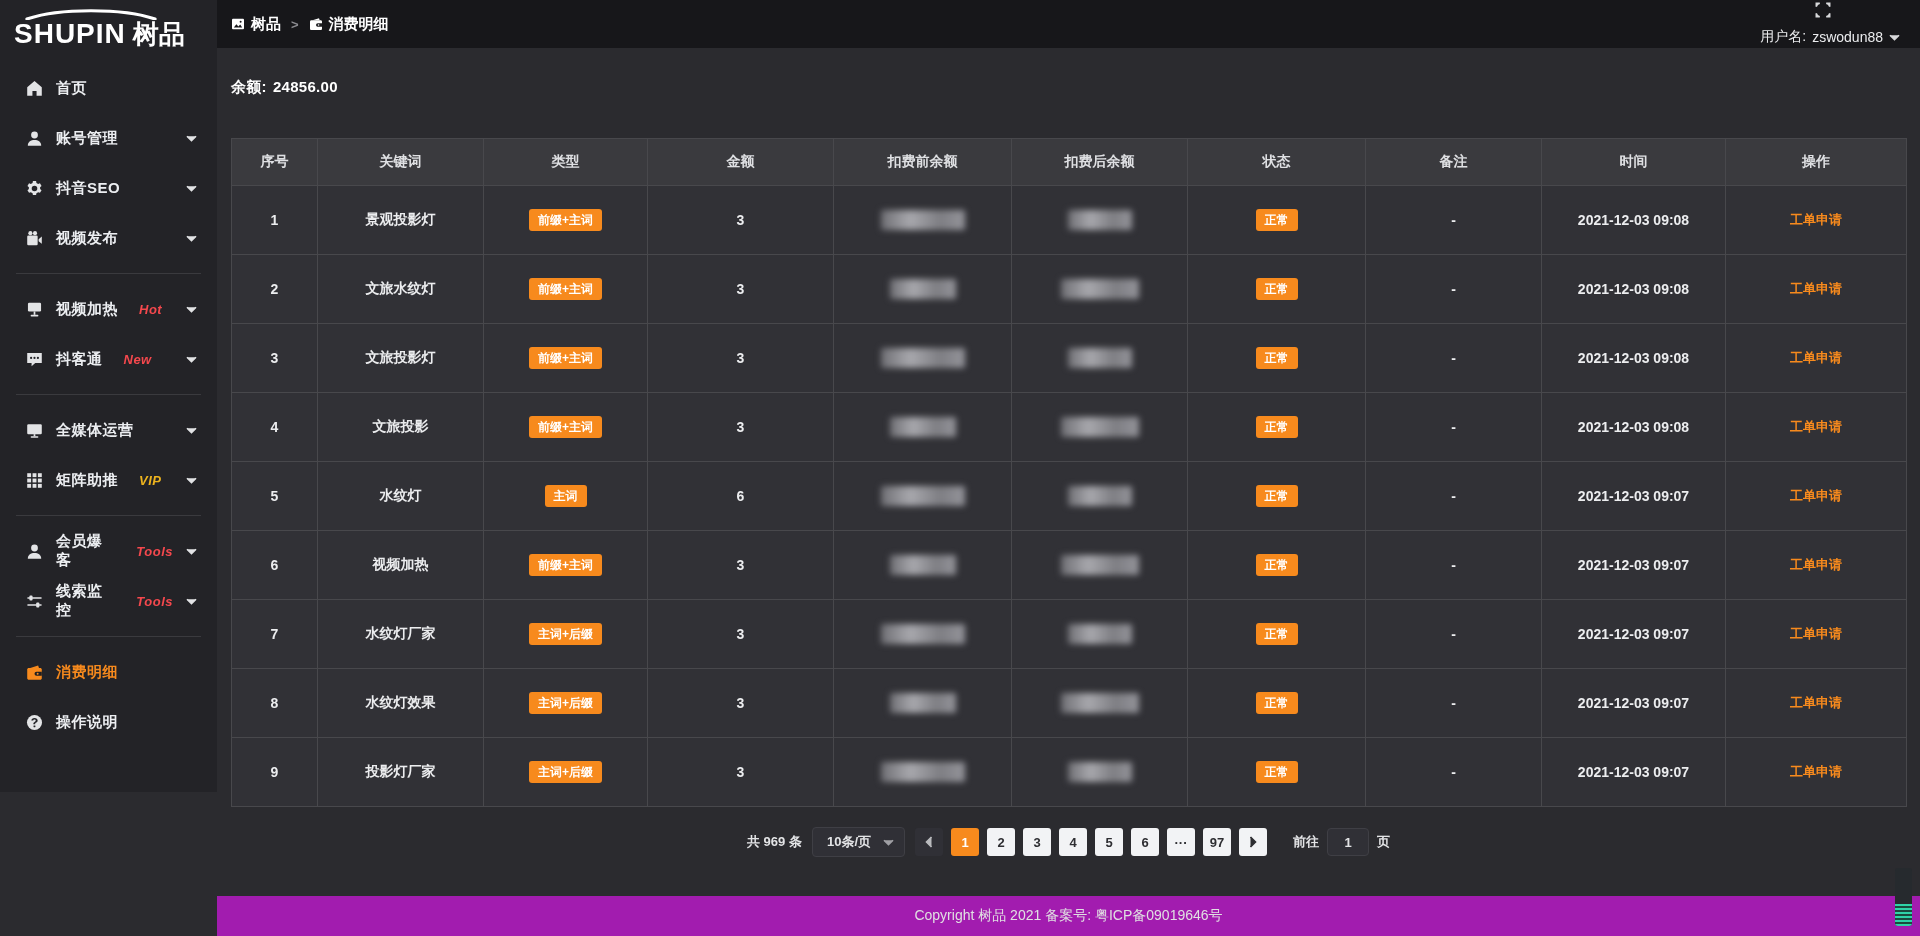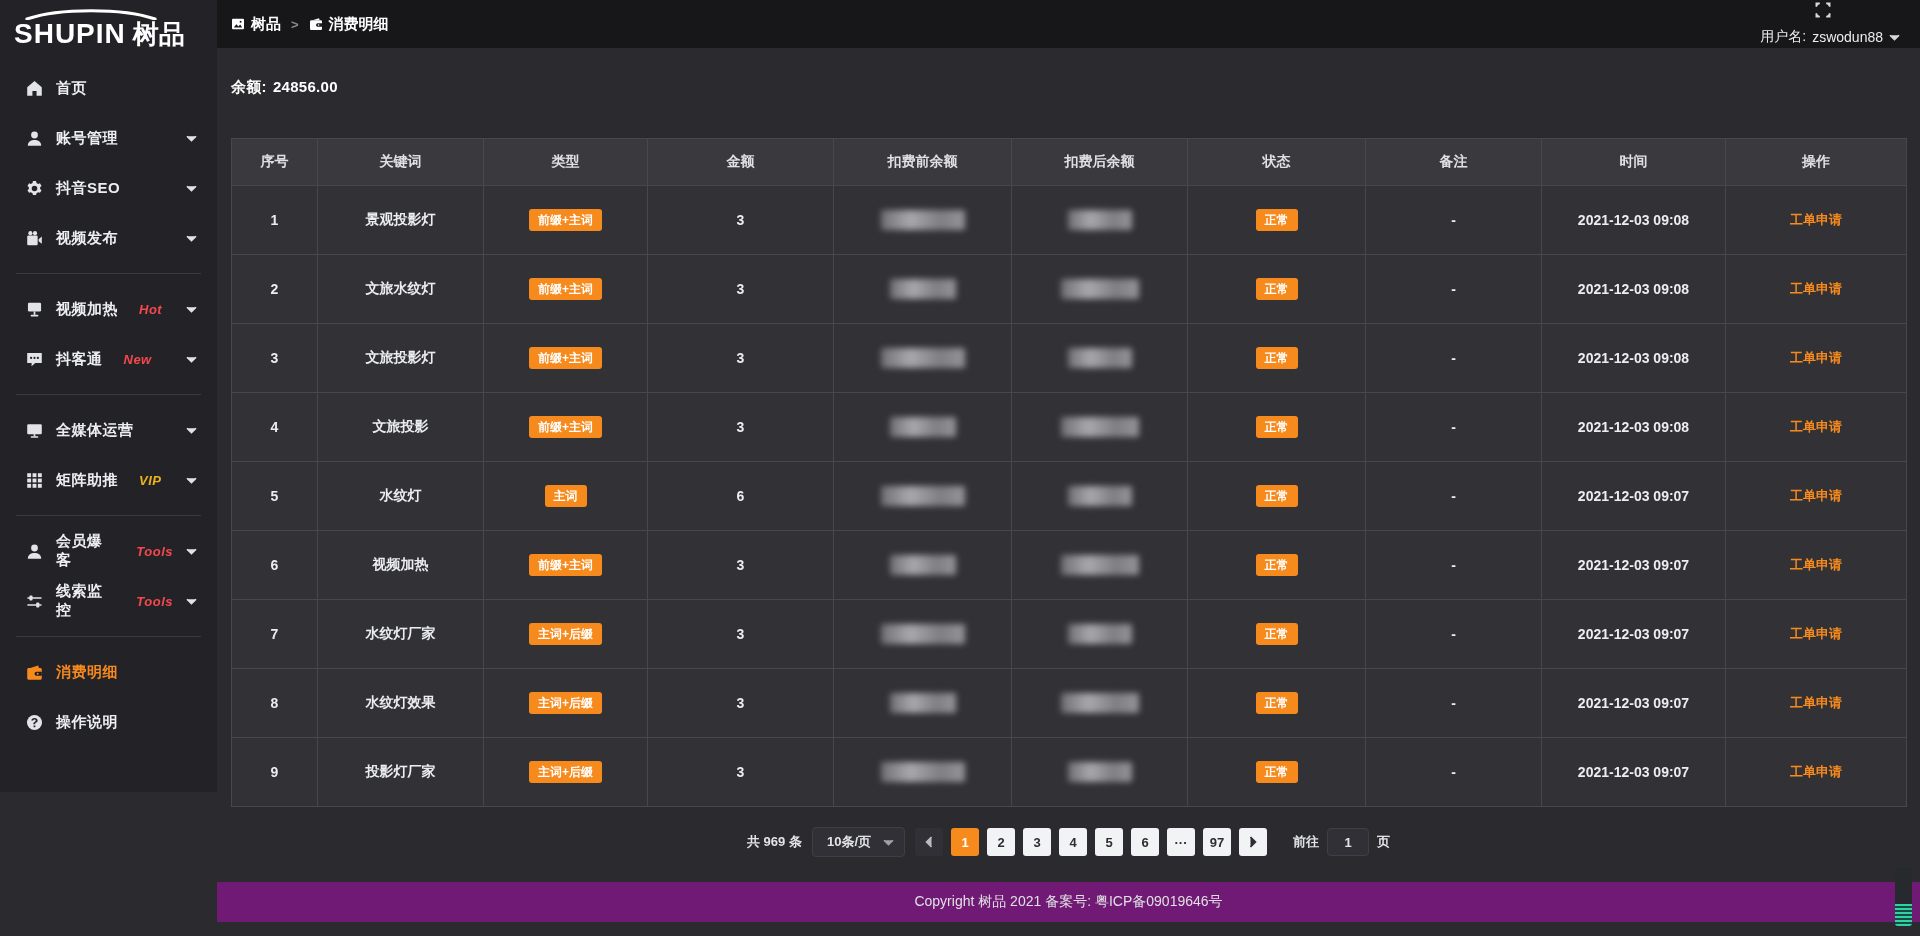--- a/index.html
+++ b/index.html
@@ -71,21 +71,21 @@
     display:inline-flex;align-items:center;justify-content:center;font-weight:bold;font-size:13px;
     cursor:pointer;padding:0 4px;font-family:inherit;}
   .pg-btn.prev{background:#303036;color:#babbbe;}
   .pg-btn.active{background:#f78a1d;color:#fff;}
   .pg-btn .icon{width:8px;height:12px;color:inherit;}
   .goto{display:flex;align-items:center;gap:8px;margin-left:16px;}
   .goto-input{width:42px;height:28px;background:#303036;border:1px solid #3f3f45;border-radius:4px;
     color:#e3e4e6;text-align:center;font-size:13px;font-weight:bold;font-family:inherit;box-sizing:border-box;}
 
   
-  .footer{position:absolute;left:217px;right:0;bottom:14px;height:40px;background:#701a75;
+  .footer{position:absolute;left:217px;right:0;bottom:0;height:40px;background:#a21caf;
     display:flex;align-items:center;justify-content:center;color:#e0e0e2;font-size:14px;}
 
   
   .floating-widget{position:absolute;right:8px;bottom:10px;width:17px;height:58px;border-radius:3px;
     background:#262a2e;overflow:hidden;cursor:pointer;z-index:5;}
   .floating-widget::after{content:"";position:absolute;left:0;right:0;bottom:0;height:22px;
     background:repeating-linear-gradient(180deg,#2fd3a8 0 2px,#1b4a3e 2px 4px);}
 </style>
 </head>
 <body>

